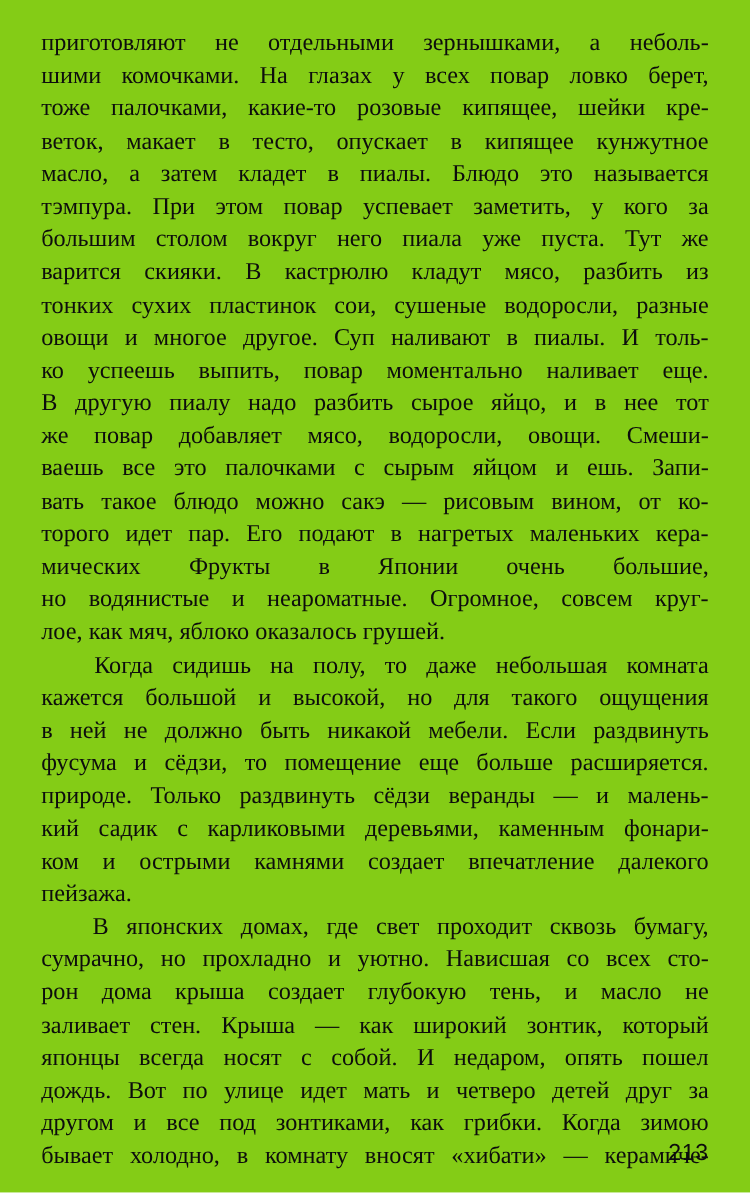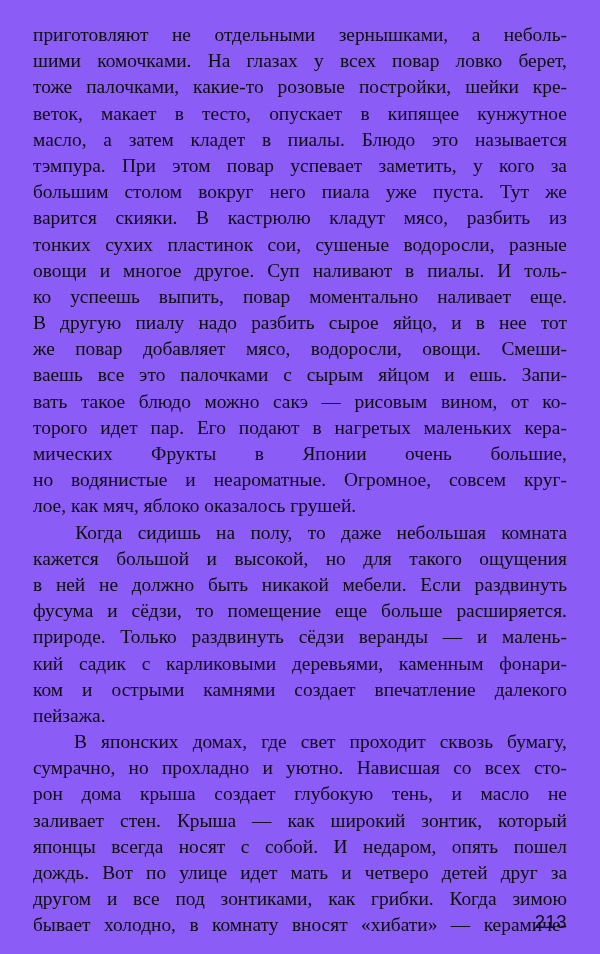--- a/index.html
+++ b/index.html
@@ -10,21 +10,21 @@
   }
   body {
     font-family: "Liberation Serif", "DejaVu Serif", serif;
     color: #0d0d0d;
   }
   #page {
     position: relative;
     width: 600px;
     height: 954px;
     margin: 0 auto;
-    background: #8b5cf6;
+    background: #84cc16;
     overflow: hidden;
   }
   #textblock {
     position: absolute;
     left: 33px;
     top: 22px;
     width: 534px;
   }
   .line {
     display: flex;
@@ -65,21 +65,21 @@
 </style>
 </head>
 <body>
 
 <div id="page">
 
   <div id="textblock">
       <div class="para">
         <div class="line just"><span class="w">приготовляют</span><span class="w">не</span><span class="w">отдельными</span><span class="w">зернышками,</span><span class="w">а</span><span class="w">неболь-</span></div>
         <div class="line just"><span class="w">шими</span><span class="w">комочками.</span><span class="w">На</span><span class="w">глазах</span><span class="w">у</span><span class="w">всех</span><span class="w">повар</span><span class="w">ловко</span><span class="w">берет,</span></div>
-        <div class="line just"><span class="w">тоже</span><span class="w">палочками,</span><span class="w">какие-то</span><span class="w">розовые</span><span class="w">постройки,</span><span class="w">шейки</span><span class="w">кре-</span></div>
+        <div class="line just"><span class="w">тоже</span><span class="w">палочками,</span><span class="w">какие-то</span><span class="w">розовые</span><span class="w">кипящее,</span><span class="w">шейки</span><span class="w">кре-</span></div>
         <div class="line just"><span class="w">веток,</span><span class="w">макает</span><span class="w">в</span><span class="w">тесто,</span><span class="w">опускает</span><span class="w">в</span><span class="w">кипящее</span><span class="w">кунжутное</span></div>
         <div class="line just"><span class="w">масло,</span><span class="w">а</span><span class="w">затем</span><span class="w">кладет</span><span class="w">в</span><span class="w">пиалы.</span><span class="w">Блюдо</span><span class="w">это</span><span class="w">называется</span></div>
         <div class="line just"><span class="w">тэмпура.</span><span class="w">При</span><span class="w">этом</span><span class="w">повар</span><span class="w">успевает</span><span class="w">заметить,</span><span class="w">у</span><span class="w">кого</span><span class="w">за</span></div>
         <div class="line just"><span class="w">большим</span><span class="w">столом</span><span class="w">вокруг</span><span class="w">него</span><span class="w">пиала</span><span class="w">уже</span><span class="w">пуста.</span><span class="w">Тут</span><span class="w">же</span></div>
         <div class="line just"><span class="w">варится</span><span class="w">скияки.</span><span class="w">В</span><span class="w">кастрюлю</span><span class="w">кладут</span><span class="w">мясо,</span><span class="w">разбить</span><span class="w">из</span></div>
         <div class="line just"><span class="w">тонких</span><span class="w">сухих</span><span class="w">пластинок</span><span class="w">сои,</span><span class="w">сушеные</span><span class="w">водоросли,</span><span class="w">разные</span></div>
         <div class="line just"><span class="w">овощи</span><span class="w">и</span><span class="w">многое</span><span class="w">другое.</span><span class="w">Суп</span><span class="w">наливают</span><span class="w">в</span><span class="w">пиалы.</span><span class="w">И</span><span class="w">толь-</span></div>
         <div class="line just"><span class="w">ко</span><span class="w">успеешь</span><span class="w">выпить,</span><span class="w">повар</span><span class="w">моментально</span><span class="w">наливает</span><span class="w">еще.</span></div>
         <div class="line just"><span class="w">В</span><span class="w">другую</span><span class="w">пиалу</span><span class="w">надо</span><span class="w">разбить</span><span class="w">сырое</span><span class="w">яйцо,</span><span class="w">и</span><span class="w">в</span><span class="w">нее</span><span class="w">тот</span></div>
         <div class="line just"><span class="w">же</span><span class="w">повар</span><span class="w">добавляет</span><span class="w">мясо,</span><span class="w">водоросли,</span><span class="w">овощи.</span><span class="w">Смеши-</span></div>

